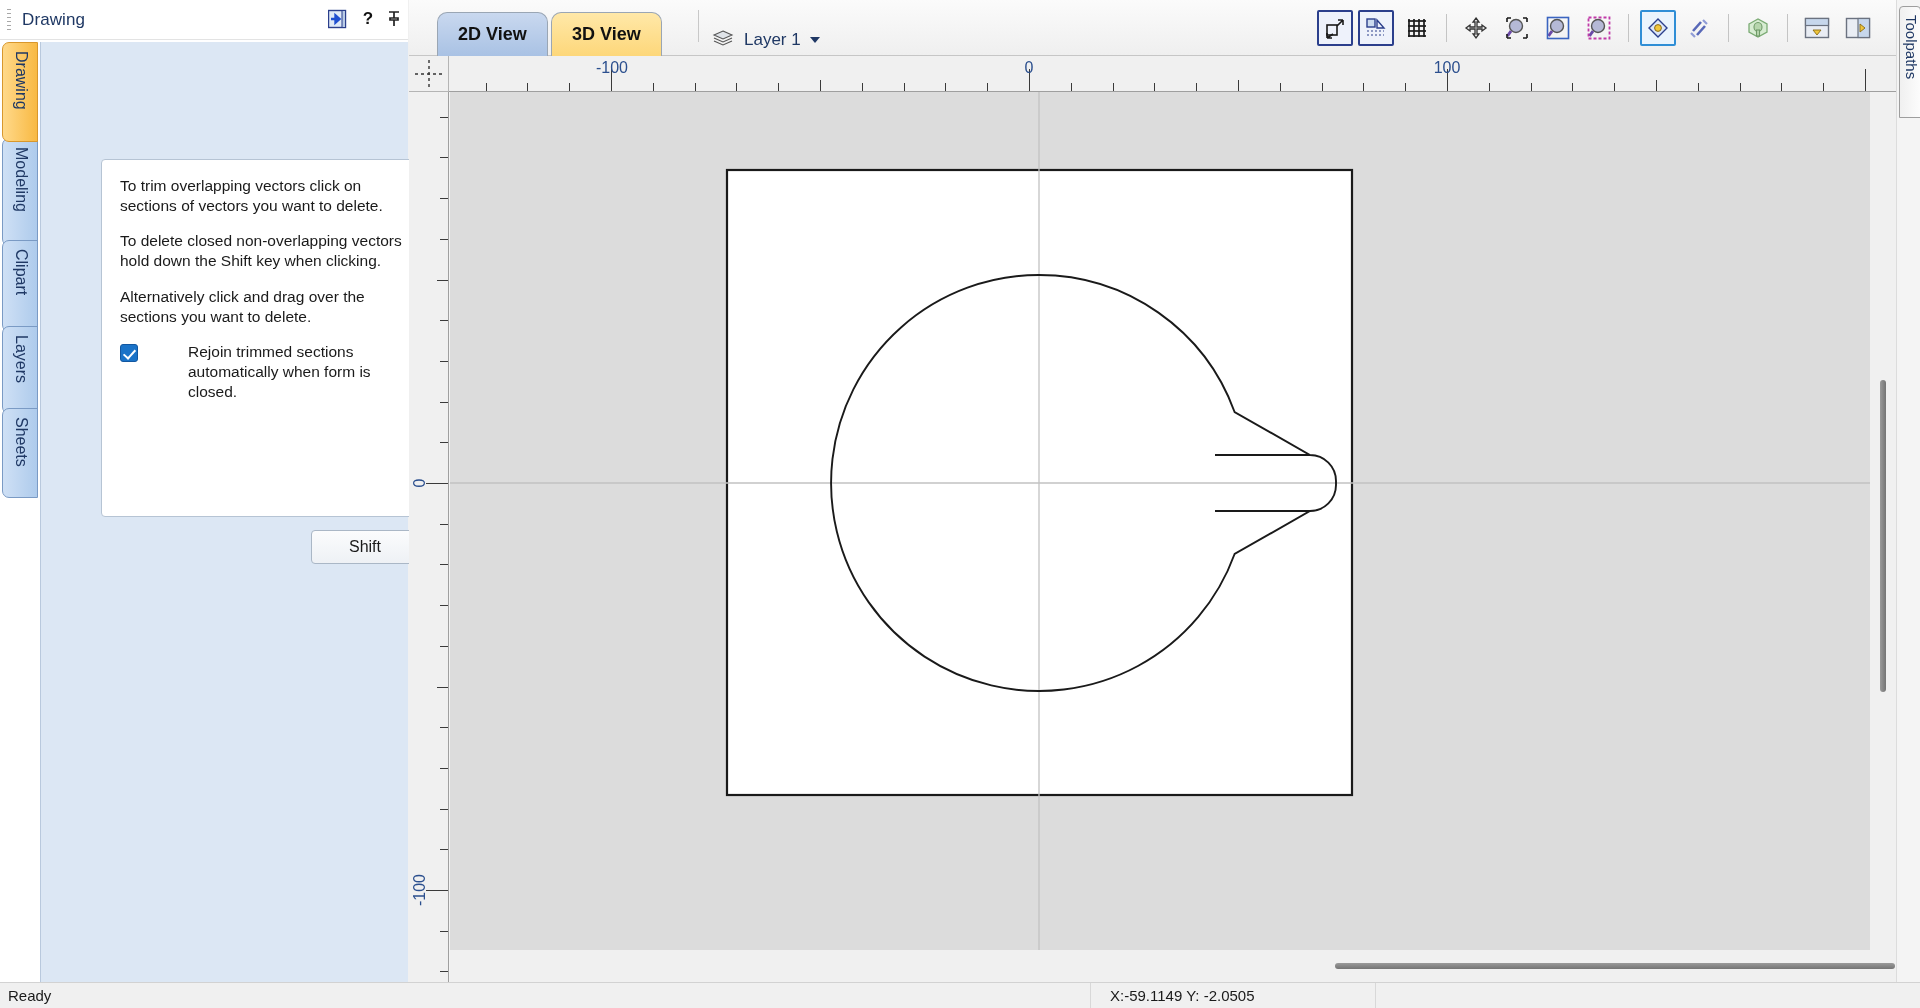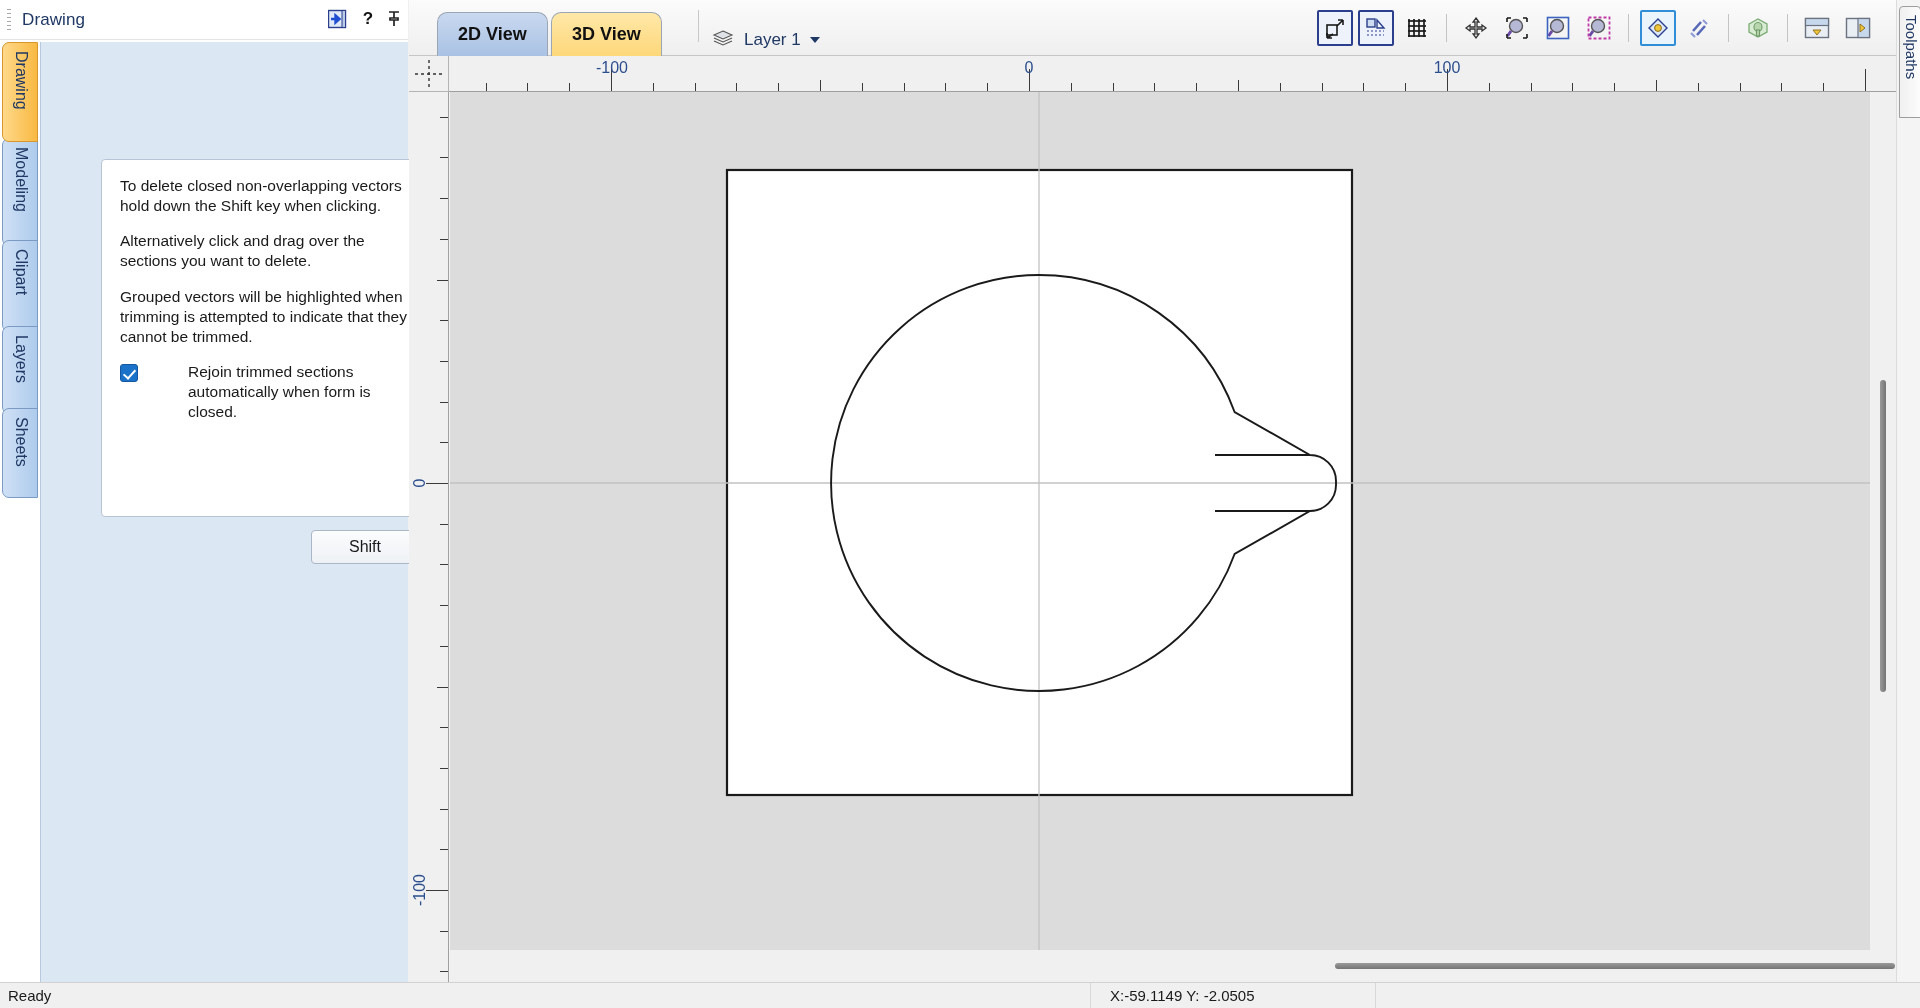--- a/index.html
+++ b/index.html
@@ -369,23 +369,23 @@
       <div class="vtab" style="top:366px; height:90px;">
           <span class="vtab-label">Sheets</span>
         </div>
     </div>
 
     <div id="form-area">
 
 
       <div id="instructions-card">
         <div id="instructions-inner">
+          <p class="instr-p">To trim overlapping vectors click on sections of vectors you want to delete.</p>
           <p class="instr-p">To delete closed non-overlapping vectors hold down the Shift key when clicking.</p>
           <p class="instr-p">Alternatively click and drag over the sections you want to delete.</p>
-          <p class="instr-p">Grouped vectors will be highlighted when trimming is attempted to indicate that they cannot be trimmed.</p>
           <div class="instr-check-row">
             <span class="cbox"></span>
             <span class="cbox-label">Rejoin trimmed sections automatically when form is closed.</span>
           </div>
         </div>
       </div>
 
       <button id="close-button">Shift</button>
     </div>
   </div>

